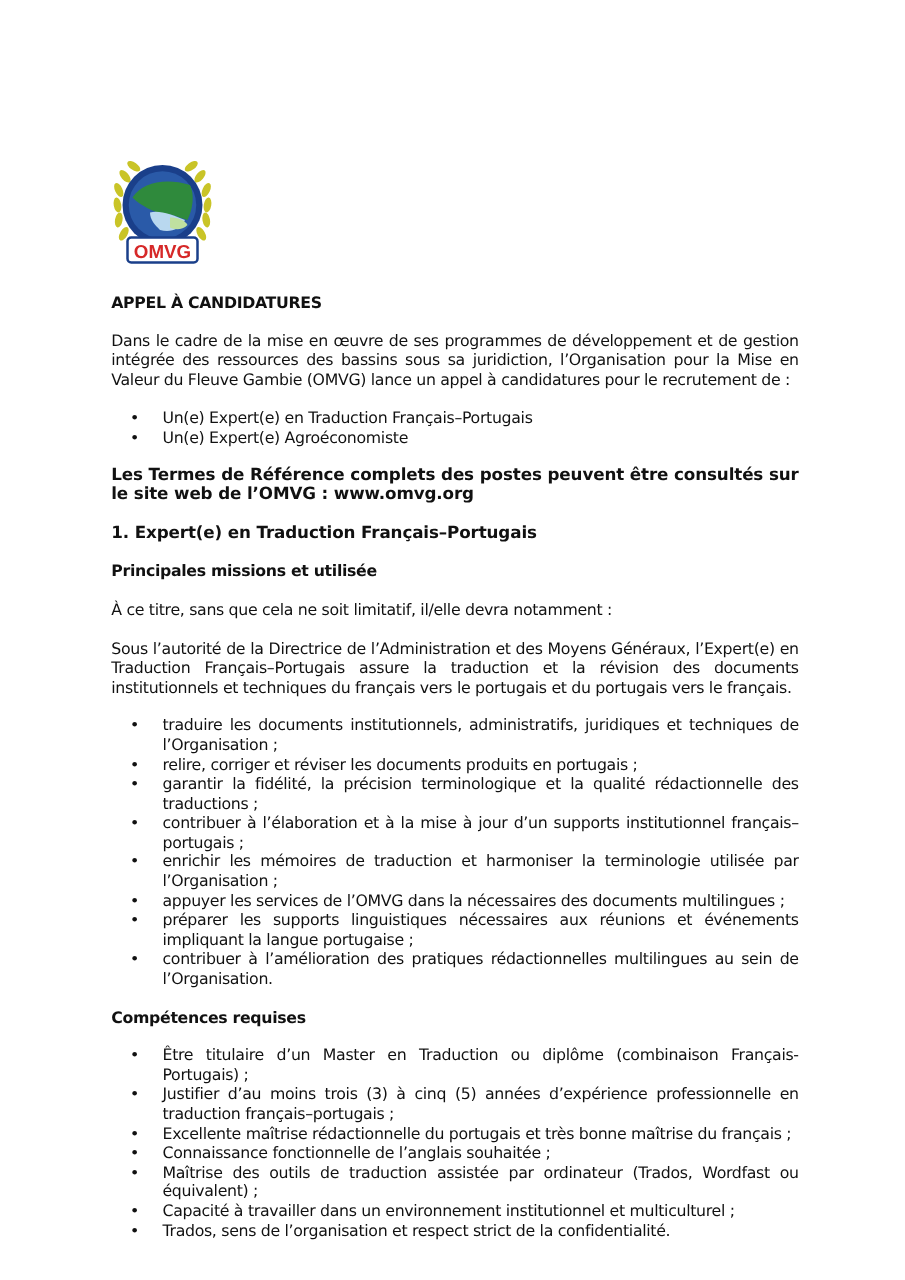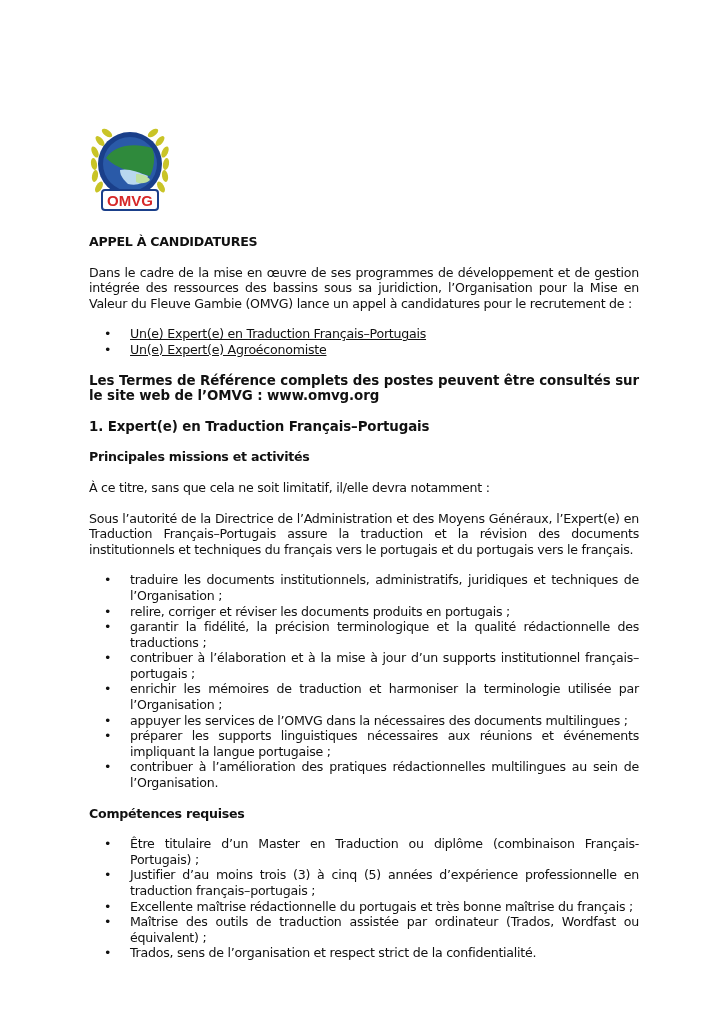--- a/index.html
+++ b/index.html
@@ -53,33 +53,33 @@
 
     <rect x="16" y="66" width="56" height="20" rx="3" fill="#ffffff" stroke="#1a3f8a" stroke-width="2"></rect>
     <text x="44" y="82" text-anchor="middle" font-family="Liberation Sans, sans-serif" font-weight="bold" font-size="15" fill="#d62828">OMVG</text>
   </svg>
 
   <div class="content">
     <p class="h" style="margin-bottom:15px;">APPEL À CANDIDATURES</p>
 
     <p style="margin-bottom:15px;">Dans le cadre de la mise en œuvre de ses programmes de développement et de gestion intégrée des ressources des bassins sous sa juridiction, l’Organisation pour la Mise en Valeur du Fleuve Gambie (OMVG) lance un appel à candidatures pour le recrutement de :</p>
 
-    <ul style="margin-bottom:15px;text-decoration:underline;">
+    <ul style="margin-bottom:15px;">
       <li>Un(e) Expert(e) en Traduction Français–Portugais</li>
       <li>Un(e) Expert(e) Agroéconomiste</li>
     </ul>
 
     <p class="h big" style="margin-bottom:15px;">Les Termes de Référence complets des postes peuvent être consultés sur le site web de l’OMVG : www.omvg.org</p>
 
     <p class="h big" style="margin-bottom:15px;">
       <span>1.</span>
       <span class="u">Expert(e) en Traduction Français–Portugais</span>
     </p>
 
-    <p class="h" style="margin-bottom:15px;">Principales missions et activités</p>
+    <p class="h" style="margin-bottom:15px;">Principales missions et utilisée</p>
 
     <p style="margin-bottom:15px;">À ce titre, sans que cela ne soit limitatif, il/elle devra notamment :</p>
 
     <p style="margin-bottom:15px;">Sous l’autorité de la Directrice de l’Administration et des Moyens Généraux, l’Expert(e) en Traduction Français–Portugais assure la traduction et la révision des documents institutionnels et techniques du français vers le portugais et du portugais vers le français.</p>
 
     <ul style="margin-bottom:15px;">
       <li>traduire les documents institutionnels, administratifs, juridiques et techniques de l’Organisation ;</li>
       <li>relire, corriger et réviser les documents produits en portugais ;</li>
       <li>garantir la fidélité, la précision terminologique et la qualité rédactionnelle des traductions ;</li>
       <li>contribuer à l’élaboration et à la mise à jour d’un supports institutionnel français–portugais ;</li>
@@ -88,17 +88,19 @@
       <li>préparer les supports linguistiques nécessaires aux réunions et événements impliquant la langue portugaise ;</li>
       <li>contribuer à l’amélioration des pratiques rédactionnelles multilingues au sein de l’Organisation.</li>
     </ul>
 
     <p class="h" style="margin-bottom:15px;">Compétences requises</p>
 
     <ul>
       <li>Être titulaire d’un Master en Traduction ou diplôme (combinaison Français-Portugais) ;</li>
       <li>Justifier d’au moins trois (3) à cinq (5) années d’expérience professionnelle en traduction français–portugais ;</li>
       <li>Excellente maîtrise rédactionnelle du portugais et très bonne maîtrise du français ;</li>
+      <li>Connaissance fonctionnelle de l’anglais souhaitée ;</li>
       <li>Maîtrise des outils de traduction assistée par ordinateur (Trados, Wordfast ou équivalent) ;</li>
+      <li>Capacité à travailler dans un environnement institutionnel et multiculturel ;</li>
       <li>Trados, sens de l’organisation et respect strict de la confidentialité.</li>
     </ul>
   </div>
 </div>
 
 </body></html>

